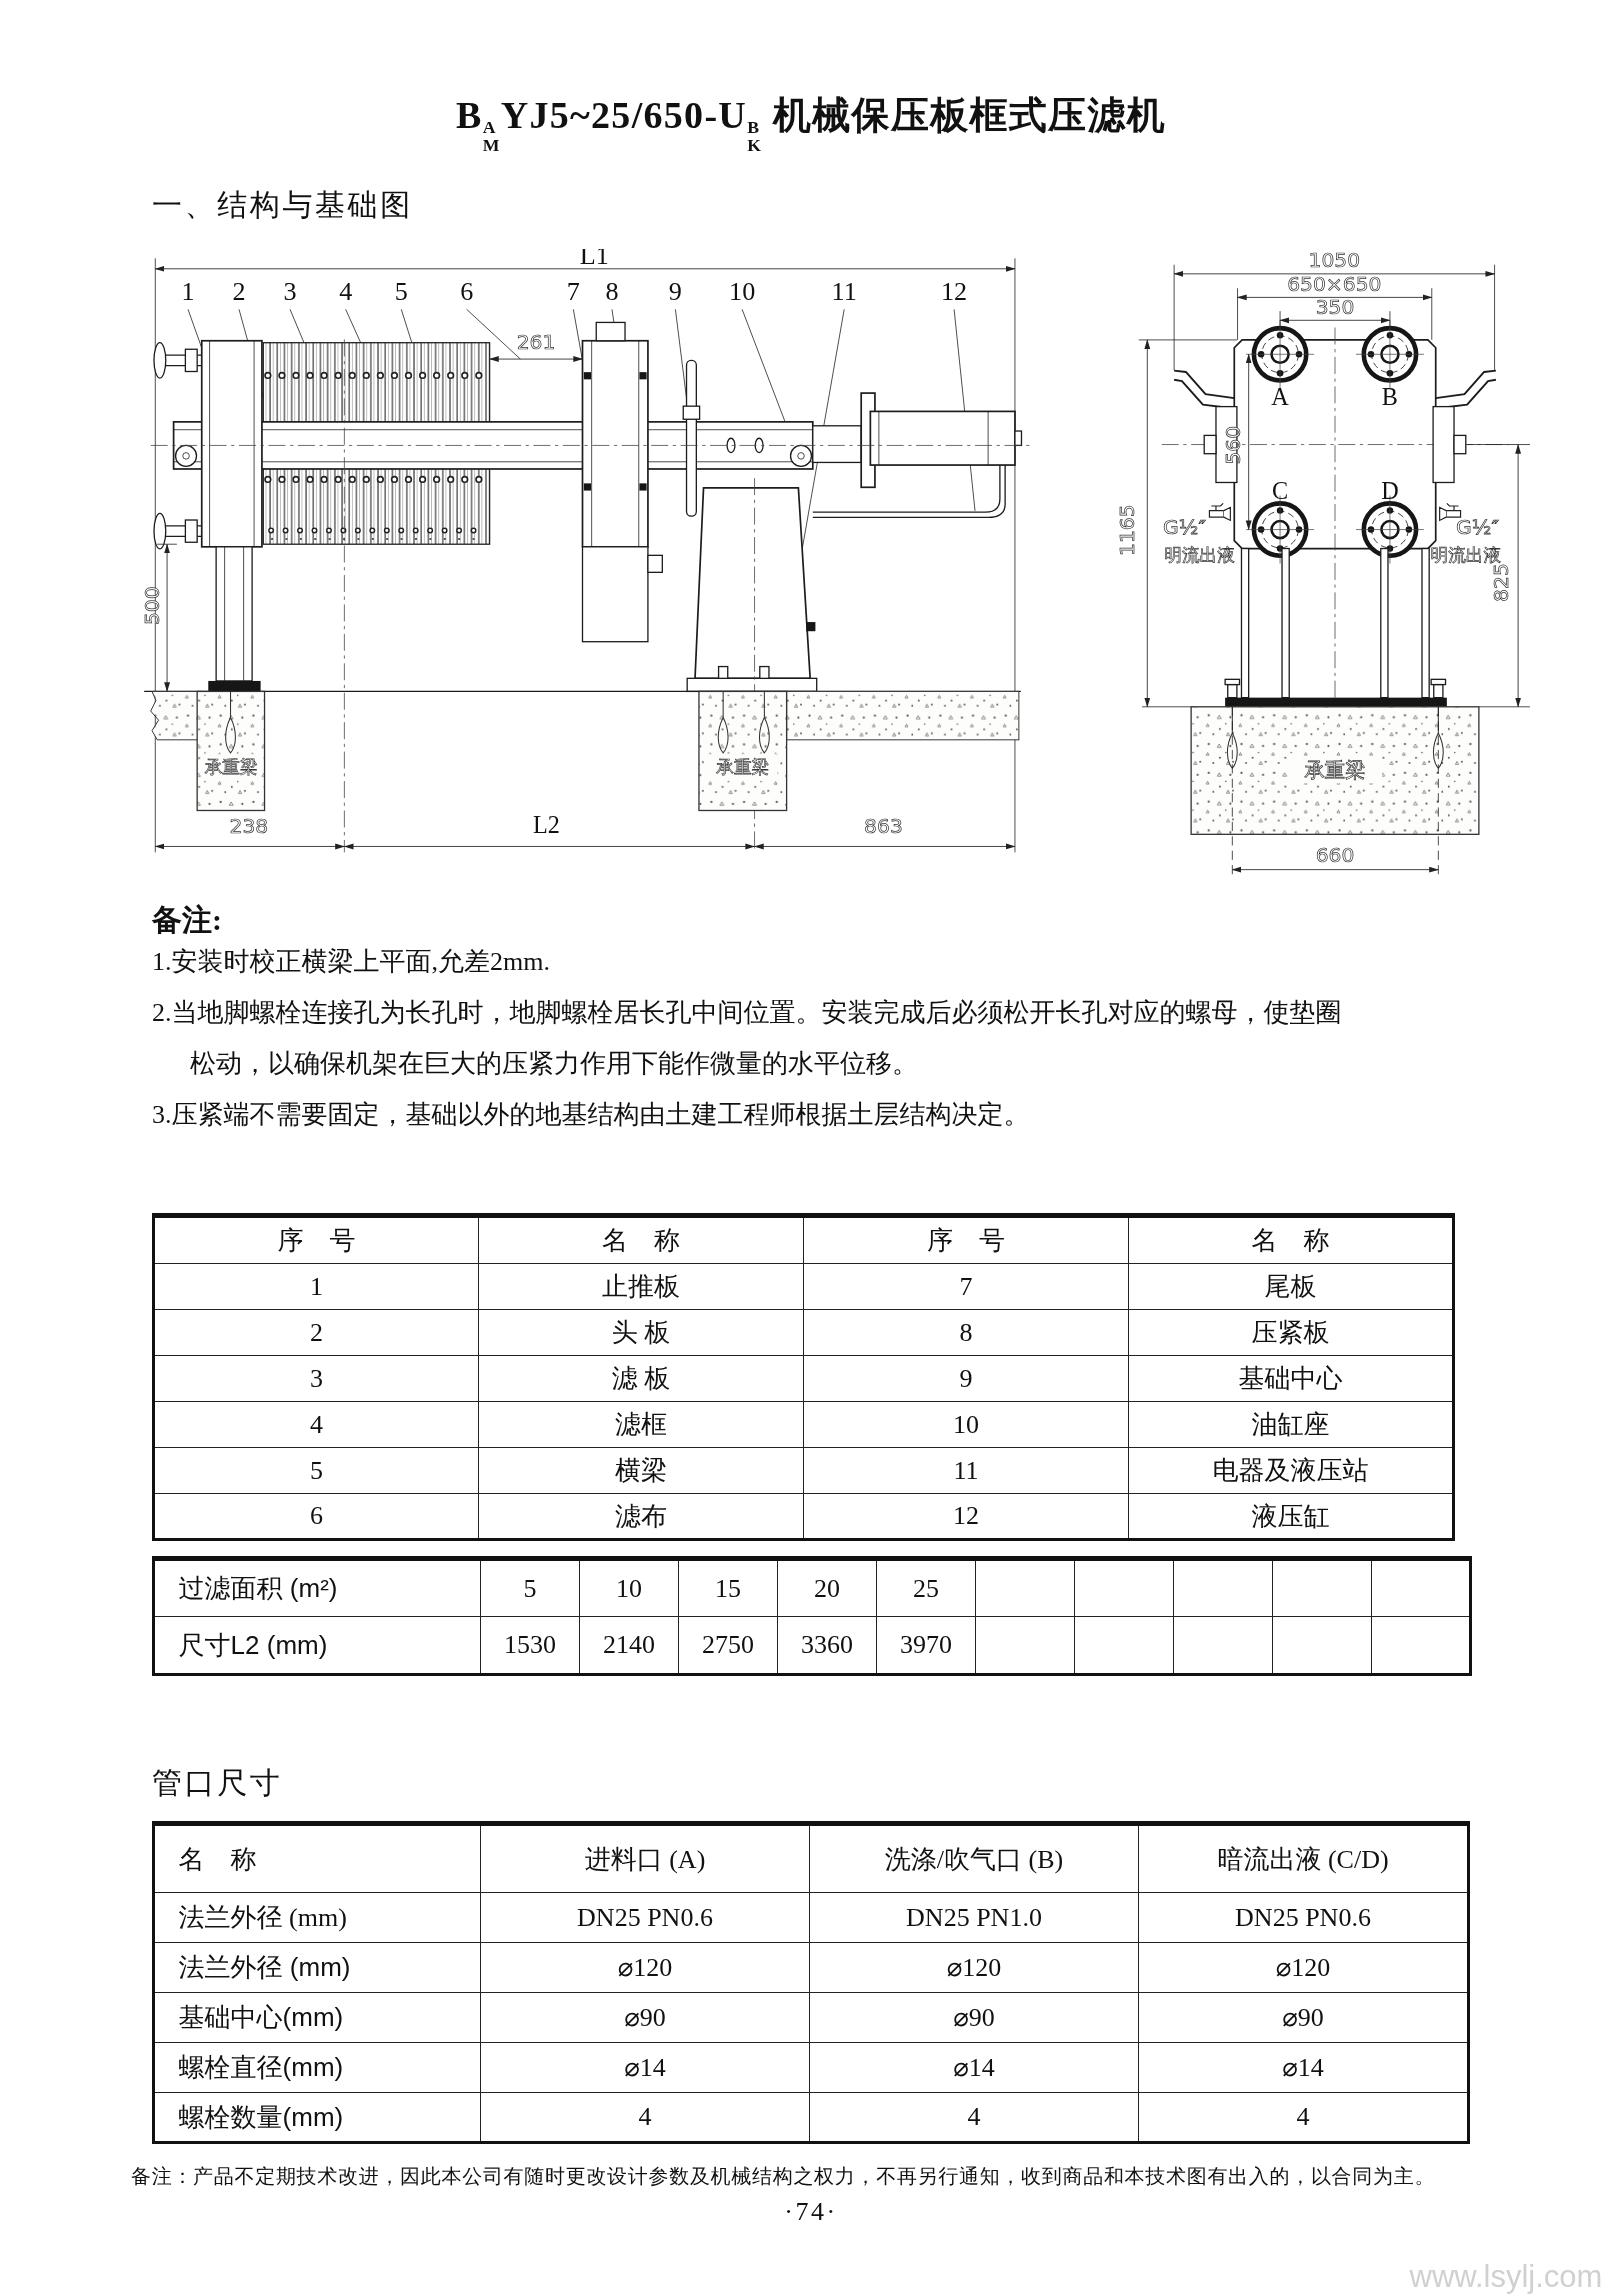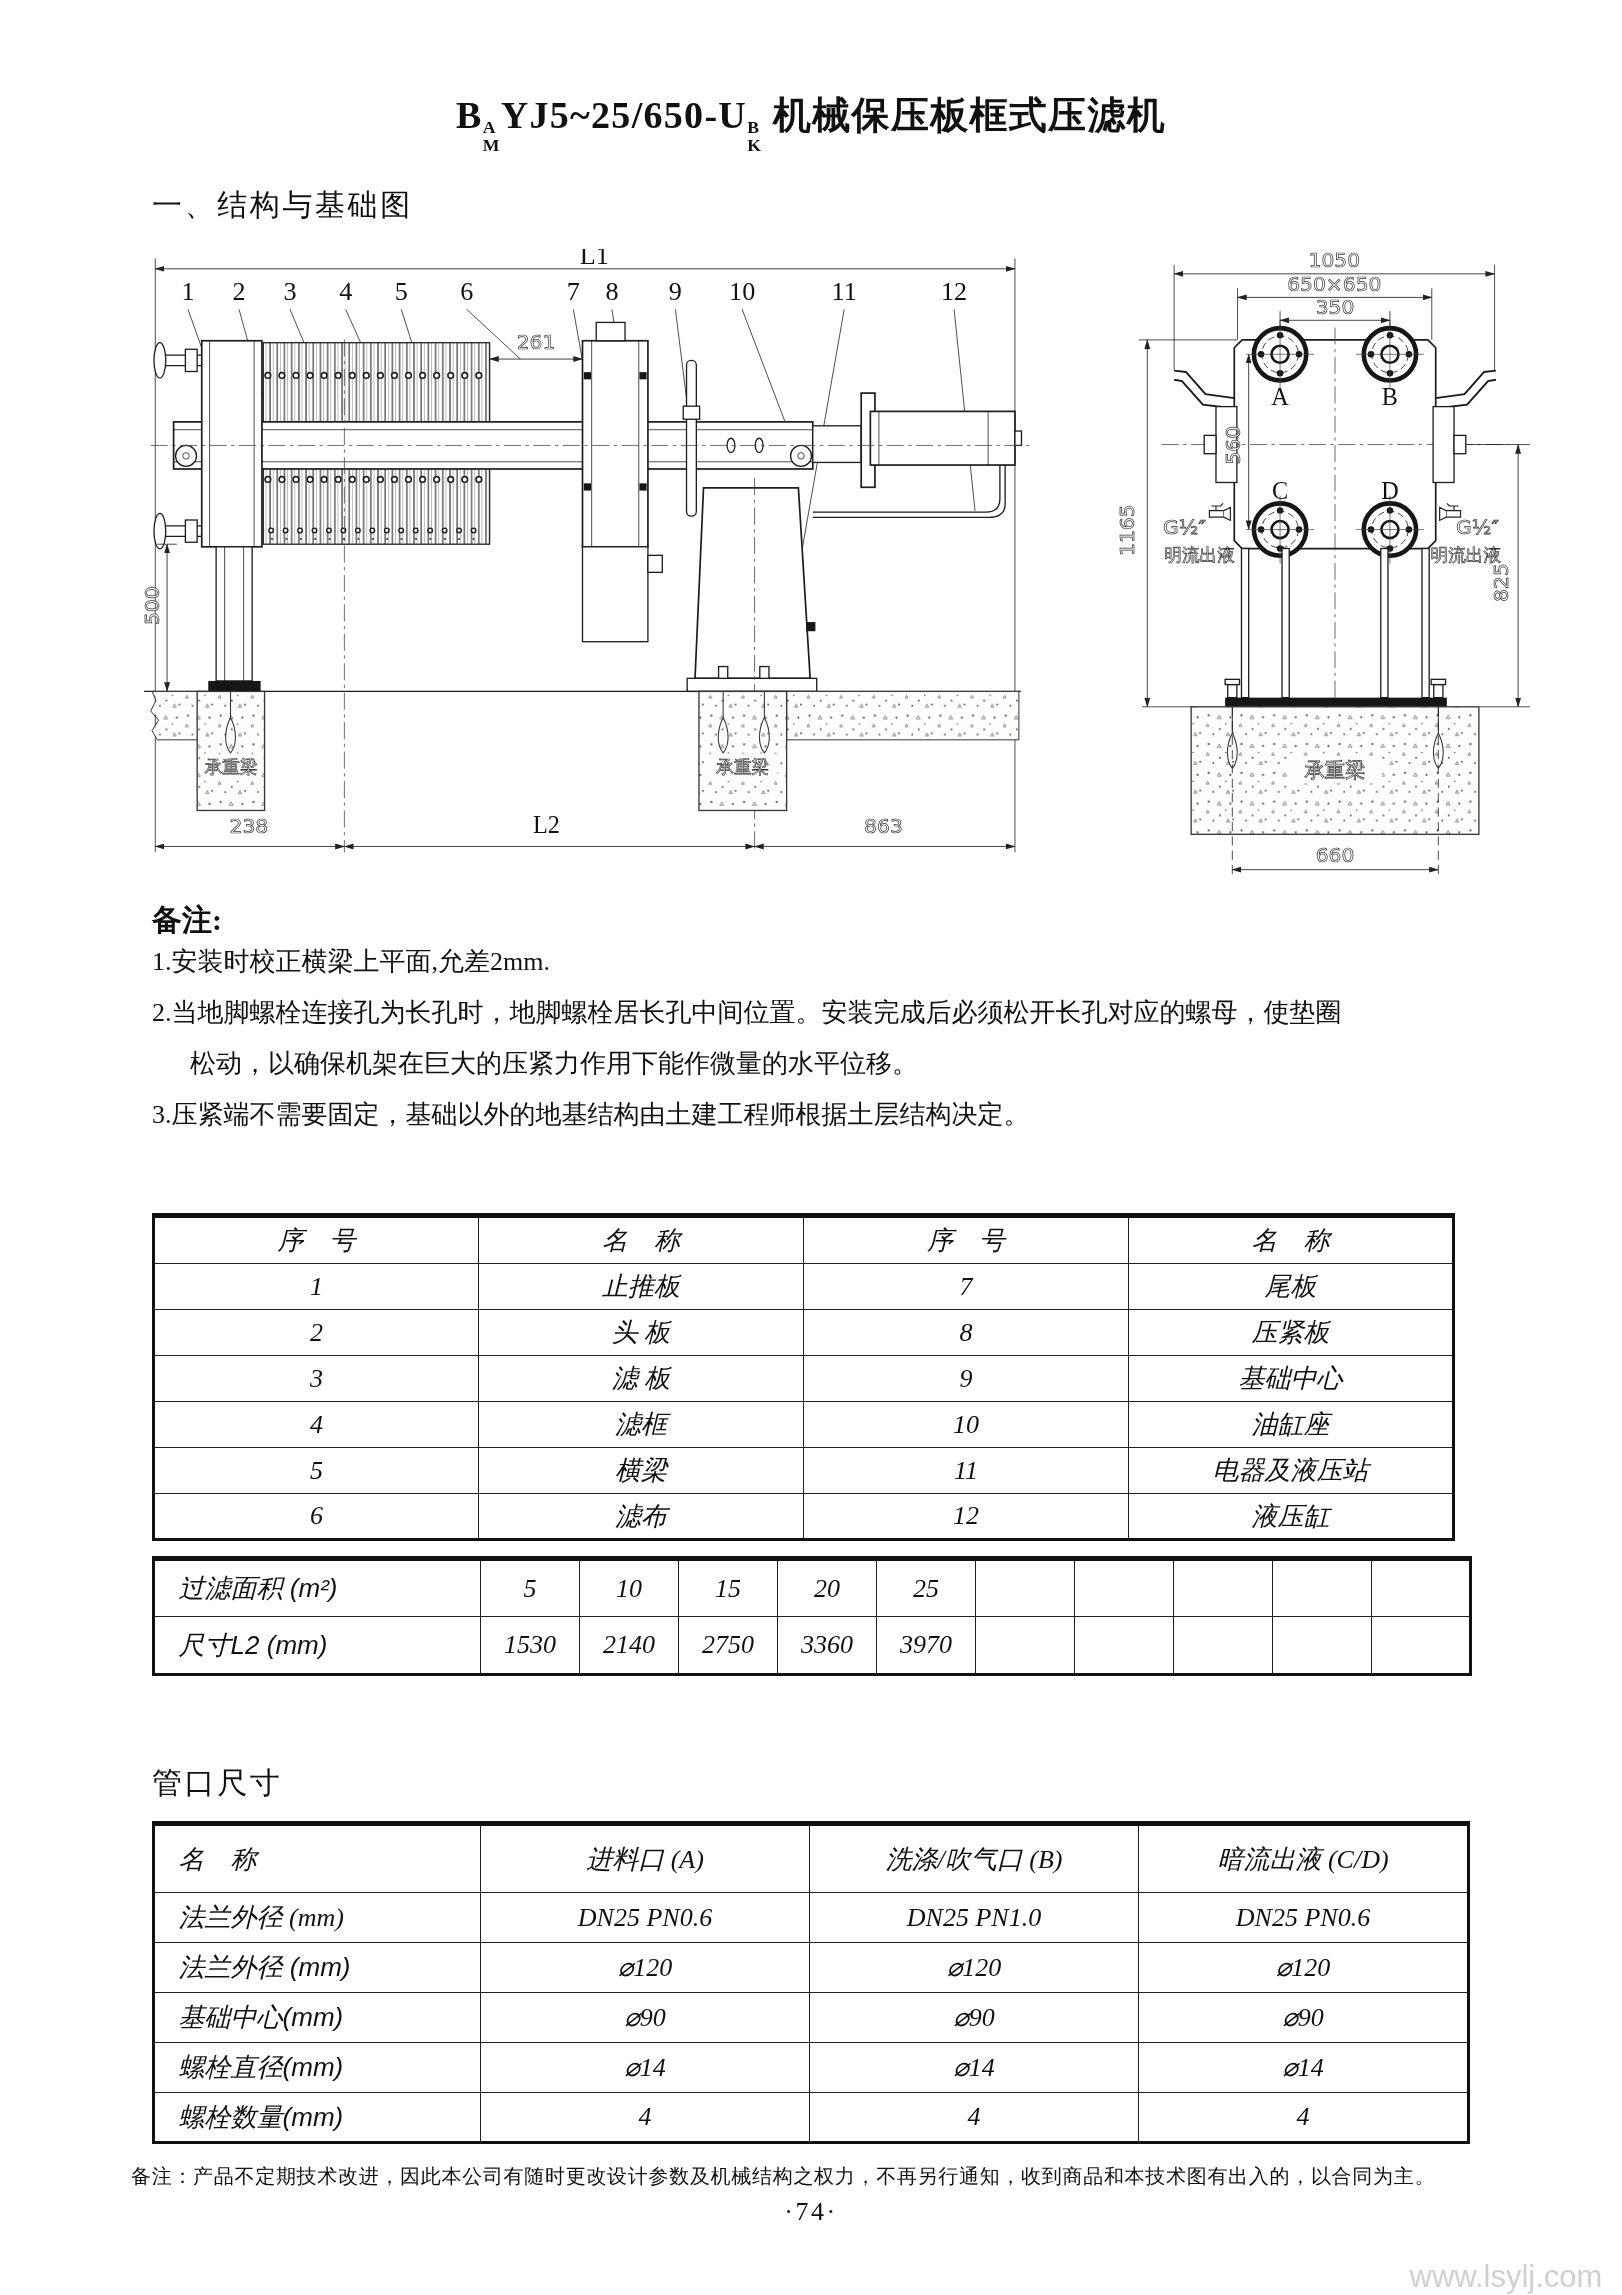--- a/index.html
+++ b/index.html
@@ -7,21 +7,21 @@
        font-family:"Liberation Serif","DejaVu Serif",serif;color:#111;}
   .abs{position:absolute;}
   .title{top:90px;left:0;width:1622px;text-align:center;font-size:38px;font-weight:600;letter-spacing:1.3px;}
   .stack{display:inline-flex;flex-direction:column;font-size:17.7px;line-height:1.02;font-weight:600;
          vertical-align:-5.2px;text-align:left;}
   .sec-head{font-size:30px;font-weight:400;letter-spacing:2.6px;}
   .notes-head{font-size:30px;font-weight:700;}
   .note-line{font-size:26px;height:51px;white-space:nowrap;}
   .note-indent{padding-left:38px;}
   table{border-collapse:collapse;table-layout:fixed;background:#fff;}
-  .dtable{border:3.3px solid #111;border-top:5.9px solid #111;font-style:italic;}
+  .dtable{border:3.3px solid #111;border-top:5.9px solid #111;}
   .dtable td,.dtable th{border:1.3px solid #222;font-weight:400;font-size:26px;text-align:center;
       padding:0;overflow:hidden;white-space:nowrap;}
   .hei{font-family:"Liberation Sans","DejaVu Sans",sans-serif;font-weight:600;}
   .cell-left{text-align:left !important;padding-left:23.6px !important;}
   .footer-note{font-size:20px;letter-spacing:0.7px;white-space:nowrap;}
   .pagenum{font-size:26px;letter-spacing:2.6px;}
   .watermark{font-size:31px;color:rgba(120,120,120,0.35);
      font-family:"Liberation Sans","DejaVu Sans",sans-serif;}
   
   .ln{stroke:#1c1c1c;stroke-width:2;fill:none;}

